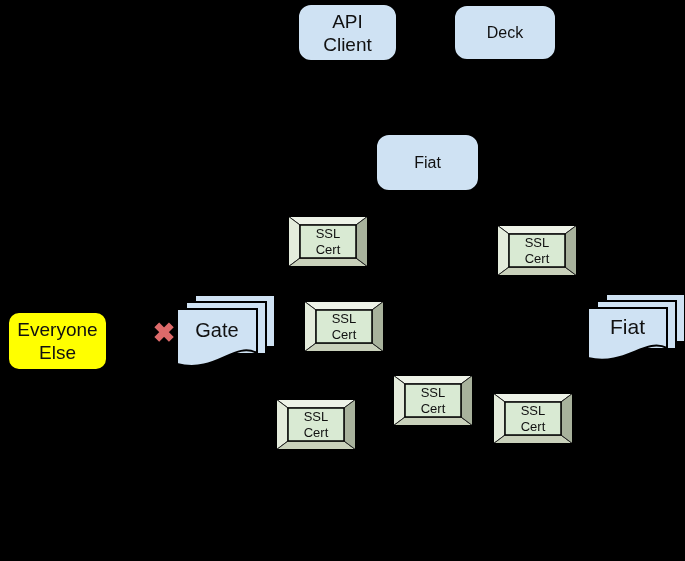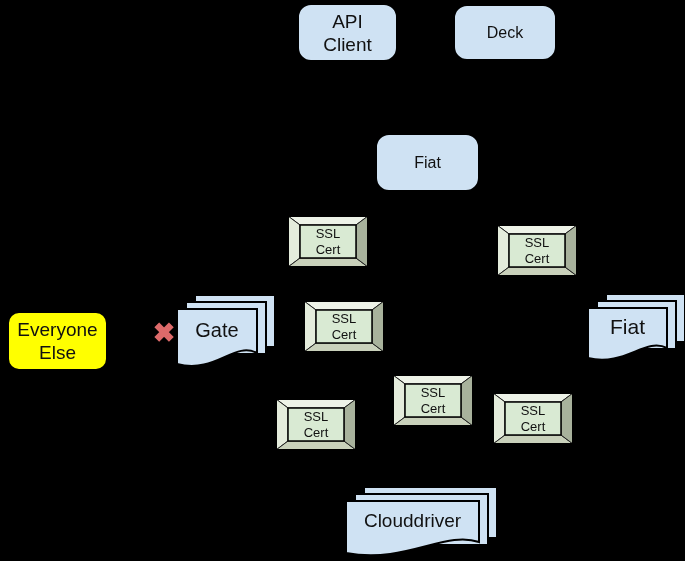--- a/index.html
+++ b/index.html
@@ -120,28 +120,20 @@
 
   <div class="doc-stack" style="left:587px; top:293px; width:104px; height:72px;">
     <div class="doc-page-back" style="left:18px; top:0; width:81px; height:50px;"></div>
     <div class="doc-page-back" style="left:9px; top:7px; width:81px; height:50px;"></div>
     <svg class="doc-front" style="left:0; top:14px;" width="81" height="58" viewBox="0 0 81 58">
       <path d="M1,1 H80 V41 C58,30 38,60 1,51 Z" fill="#cfe2f3" stroke="#000" stroke-width="2"></path>
     </svg>
     <span class="doc-label" style="left:0; top:14px; width:81px; height:40px; font-size:21px;">Fiat</span>
   </div>
 
-  <div class="doc-stack" style="left:345px; top:486px; width:157px; height:76px;">
-    <div class="doc-page-back" style="left:18px; top:0; width:135px; height:53px;"></div>
-    <div class="doc-page-back" style="left:9px; top:7px; width:135px; height:53px;"></div>
-    <svg class="doc-front" style="left:0; top:14px;" width="135" height="60" viewBox="0 0 135 60">
-      <path d="M1,1 H134 V42 C100,30 62,64 1,53 Z" fill="#cfe2f3" stroke="#000" stroke-width="2"></path>
-    </svg>
-    <span class="doc-label" style="left:0; top:14px; width:135px; height:42px; font-size:19px;">Clouddriver</span>
-  </div>
 
   <div class="cert" style="left:287px; top:215px;">
     <svg width="82" height="53" viewBox="0 0 82 53">
       <polygon points="1,1 81,1 69,10 13,10" fill="#eef3e8" stroke="#222" stroke-width="1"></polygon>
       <polygon points="1,1 13,10 13,43 1,52" fill="#e4ecdc" stroke="#222" stroke-width="1"></polygon>
       <polygon points="1,52 13,43 69,43 81,52" fill="#c9d1bb" stroke="#222" stroke-width="1"></polygon>
       <polygon points="81,1 69,10 69,43 81,52" fill="#a8b29c" stroke="#222" stroke-width="1"></polygon>
       <rect x="13" y="10" width="56" height="33" fill="#d9ead3" stroke="#000" stroke-width="1.5"></rect>
       <rect x="1" y="1" width="80" height="51" fill="none" stroke="#000" stroke-width="2"></rect>
     </svg>

